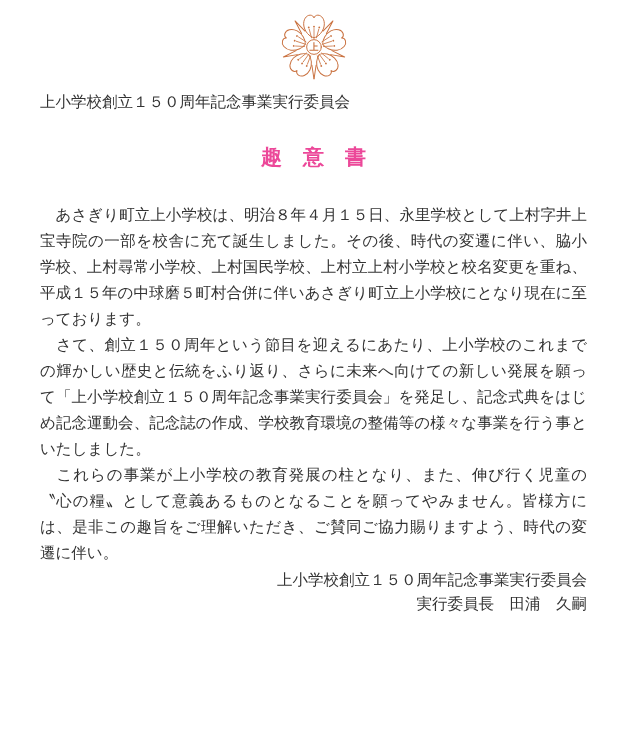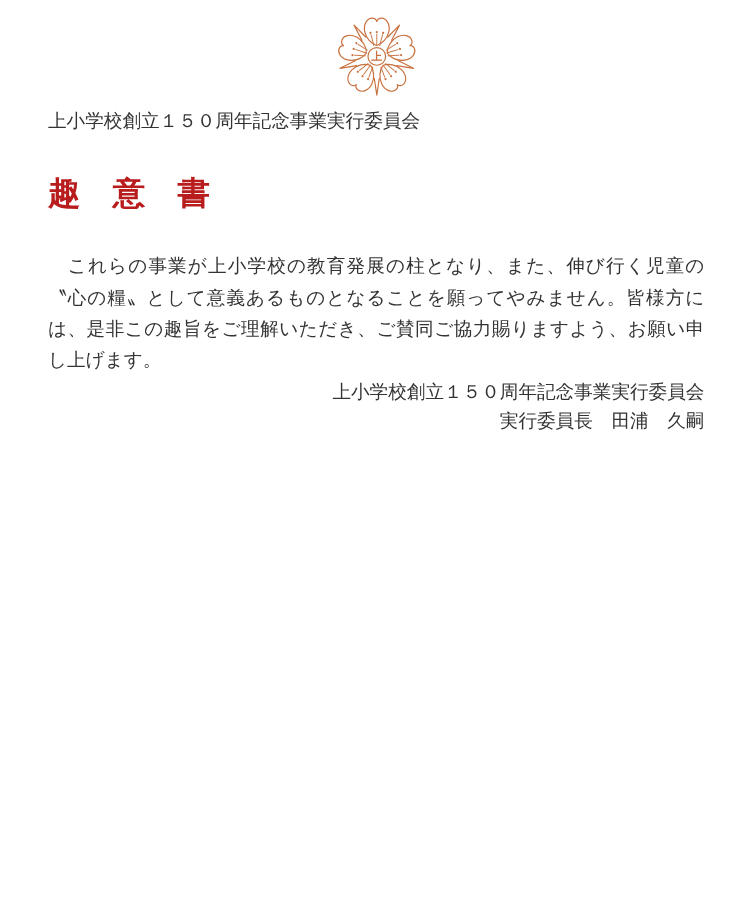--- a/index.html
+++ b/index.html
@@ -30,23 +30,24 @@
     font-weight: bold;
   }
   .committee-header {
     margin-top: 10px;
     font-size: 15.5px;
     line-height: 20px;
     white-space: nowrap;
   }
   .doc-title {
     margin: 31px 0 0 0;
-    font-size: 27px;
+    font-size: 21px;
     font-weight: bold;
-    color: #b91c1c;
+    text-align: center;
+    color: #ec4899;
   }
   .body-text {
     margin-top: 31px;
     font-size: 15.5px;
     line-height: 26px;
     text-align: justify;
     text-justify: inter-ideograph;
   }
   .body-text p {
     margin: 0;
@@ -154,21 +155,23 @@
       </g>
       <text y="4.5" font-size="13" text-anchor="middle" fill="#c9713f">上</text>
     </svg>
   </div>
 
   <div class="committee-header">上小学校創立１５０周年記念事業実行委員会</div>
 
   <h1 class="doc-title">趣　意　書</h1>
 
   <div class="body-text">
-    <p>　これらの事業が上小学校の教育発展の柱となり、また、伸び行く児童の〝心の糧〟として意義あるものとなることを願ってやみません。皆様方には、是非この趣旨をご理解いただき、ご賛同ご協力賜りますよう、お願い申し上げます。</p>
+    <p>　あさぎり町立上小学校は、明治８年４月１５日、永里学校として上村字井上宝寺院の一部を校舎に充て誕生しました。その後、時代の変遷に伴い、脇小学校、上村尋常小学校、上村国民学校、上村立上村小学校と校名変更を重ね、平成１５年の中球磨５町村合併に伴いあさぎり町立上小学校にとなり現在に至っております。</p>
+    <p>　さて、創立１５０周年という節目を迎えるにあたり、上小学校のこれまでの輝かしい歴史と伝統をふり返り、さらに未来へ向けての新しい発展を願って「上小学校創立１５０周年記念事業実行委員会」を発足し、記念式典をはじめ記念運動会、記念誌の作成、学校教育環境の整備等の様々な事業を行う事といたしました。</p>
+    <p>　これらの事業が上小学校の教育発展の柱となり、また、伸び行く児童の〝心の糧〟として意義あるものとなることを願ってやみません。皆様方には、是非この趣旨をご理解いただき、ご賛同ご協力賜りますよう、時代の変遷に伴い。</p>
   </div>
 
 
   <div class="signature-block">
     <div class="sig-left">上小学校創立１５０周年記念事業実行委員会</div>
     <div class="sig-right">実行委員長　田浦　久嗣</div>
 
   </div>
 
 </div>

